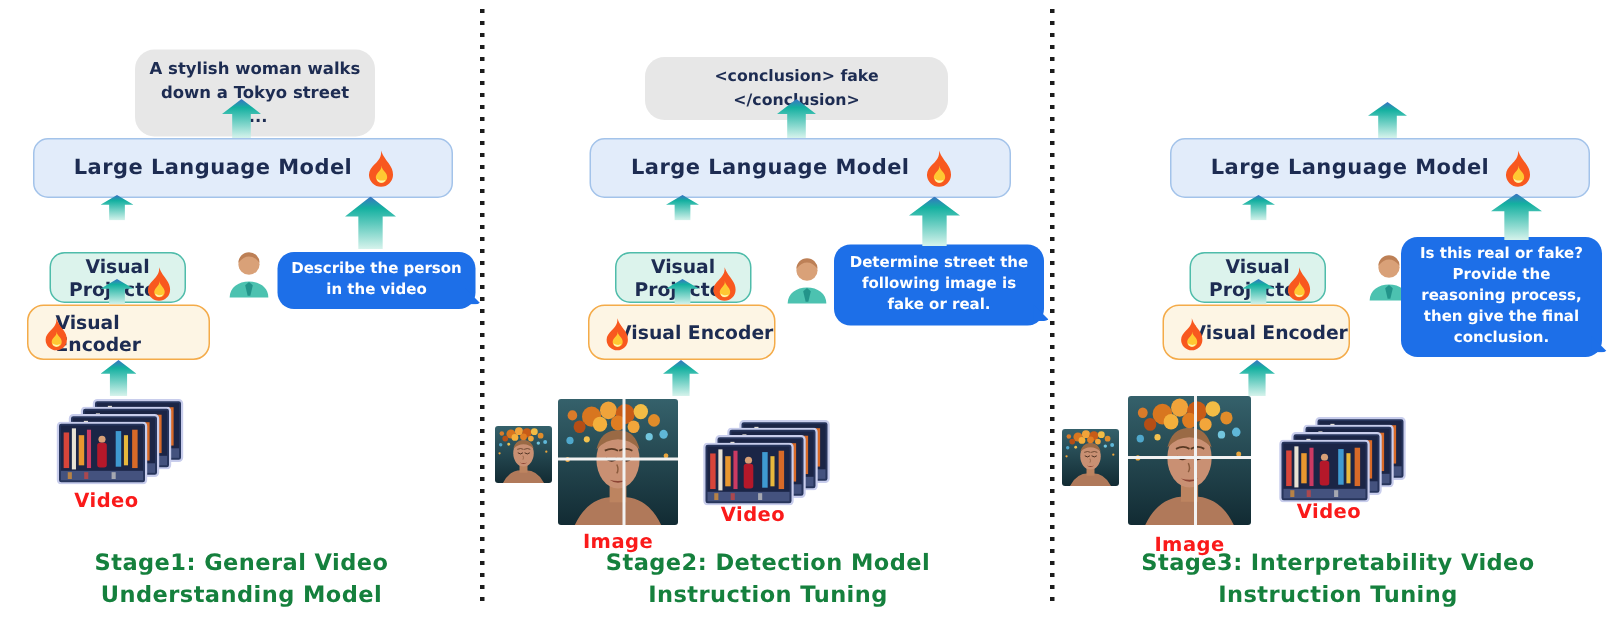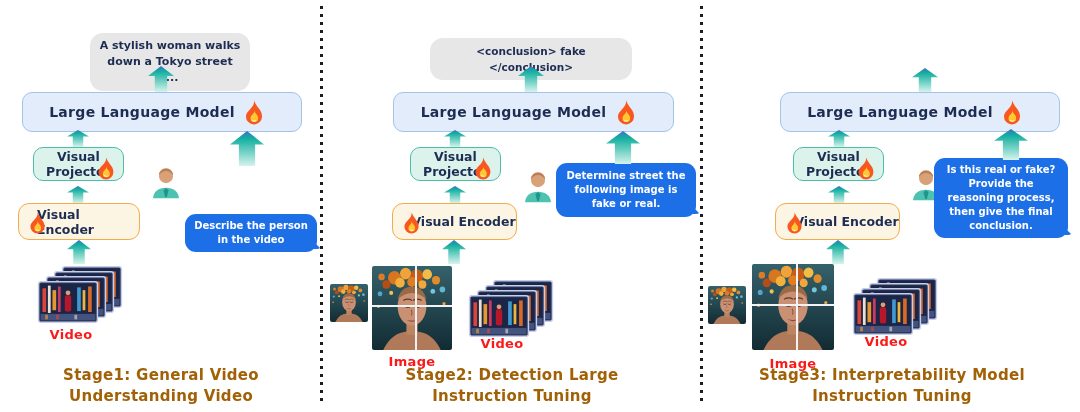--- a/index.html
+++ b/index.html
@@ -8,21 +8,21 @@
     font-family:"DejaVu Sans", sans-serif;font-weight:bold;color:#1d2c52;
   }
   .panel{position:absolute;top:0;height:412px;}
   .divider{position:absolute;top:6px;height:400px;width:3px;
     background-image:repeating-linear-gradient(to bottom,#1c1c1c 0 3px,transparent 3px 8px);}
   
   .llm-box{position:absolute;height:38px;background:#e2ecfa;border:1.6px solid #a3c3ea;border-radius:10px;
     display:flex;align-items:center;justify-content:center;font-size:14px;letter-spacing:.3px;}
   .llm-flame{position:absolute;right:34px;top:6px;width:26px;height:26px;}
   .proj-box{position:absolute;width:91px;height:34px;background:#dcf3ec;border:1.8px solid #4fbcaa;border-radius:10px;
-    display:flex;align-items:center;justify-content:flex-start;padding-left:12px;box-sizing:border-box;}
+    display:flex;align-items:center;justify-content:flex-start;padding-left:12px;box-sizing:border-box;margin-top:21px;}
   .proj-text{font-size:12.5px;line-height:15px;text-align:center;}
   .proj-flame{position:absolute;right:5px;top:8px;width:24px;height:24px;}
   .enc-box{position:absolute;width:125px;height:37px;background:#fdf5e4;border:1.8px solid #f4ab49;border-radius:11px;
     display:flex;align-items:center;justify-content:center;box-sizing:border-box;font-size:12.5px;}
   .enc-flame{position:absolute;left:7px;top:7px;width:23px;height:23px;}
   .enc-label{padding-left:18px;}
   
   .arr{position:absolute;}
   
   .out-bubble{position:absolute;background:#e7e7e7;border-radius:13px;
@@ -36,21 +36,21 @@
     background:#1d6fe8;clip-path:polygon(0 0,100% 100%,0 100%);border-radius:0 0 4px 0;}
   .person{position:absolute;width:36px;height:36px;}
   
   .video-stack{position:absolute;width:86px;height:57px;}
   .vframe{position:absolute;width:62px;height:42px;}
   .img-small{position:absolute;width:38px;height:38px;border-radius:2px;overflow:hidden;}
   .img-large{position:absolute;overflow:hidden;border-radius:2px;}
   .img-large .cross-v{position:absolute;top:0;bottom:0;left:54%;width:2px;background:#f2f2f2;}
   .img-large .cross-h{position:absolute;left:0;right:0;top:46%;height:2px;background:#f2f2f2;}
   .media-label{position:absolute;color:#fa1a1a;font-size:13px;text-align:center;letter-spacing:.3px;}
-  .caption{position:absolute;font-size:15px;line-height:21px;text-align:center;color:#a16207;letter-spacing:.3px;}
+  .caption{position:absolute;font-size:15px;line-height:21px;text-align:center;color:#15803d;letter-spacing:.3px;}
   svg{display:block;}
 </style>
 </head>
 <body>
 
 <svg width="0" height="0" style="position:absolute" aria-hidden="true">
   <defs>
     <linearGradient id="agrad" x1="0" y1="0" x2="0" y2="1">
       <stop offset="0" stop-color="#3a72c4"></stop>
       <stop offset="0.22" stop-color="#14b0a0"></stop>
@@ -180,30 +180,30 @@
         </svg>
       <svg class="vframe" style="left:0;top:15px;">
           <use href="#vframe-sym"></use>
         </svg>
     </div>
     <div class="media-label" style="left:37px;top:327px;width:68px;">Video</div>
 
     <svg class="person" style="left:148px;top:165px;">
         <use href="#user"></use>
       </svg>
-    <div class="prompt-bubble" style="left:185px;top:168px;width:132px;min-height:38px;margin-top:46px;">
+    <div class="prompt-bubble" style="left:185px;top:168px;width:132px;min-height:38px;">
       <div>Describe the person in the video</div>
     </div>
     <svg class="arr" style="left:230px;top:131px;width:34px;height:35px;">
         <use href="#arrow-up"></use>
       </svg>
 
     <div class="caption" style="left:20px;top:365px;width:282px;">
       <div>Stage1: General Video</div>
-      <div>Understanding Video</div>
+      <div>Understanding Model</div>
     </div>
   </div>
 
   <div class="divider" style="left:320px;"></div>
 
   <div class="panel" style="left:322px;width:380px;">
     <div class="out-bubble" style="left:108px;top:38px;width:202px;min-height:27px;font-size:10.5px;">
       <div>&lt;conclusion&gt; fake &lt;/conclusion&gt;</div>
       <div></div>
     </div>
@@ -279,21 +279,21 @@
         <use href="#user"></use>
       </svg>
     <div class="prompt-bubble" style="left:234px;top:163px;width:140px;min-height:54px;">
       <div>Determine street the following image is fake or real.</div>
     </div>
     <svg class="arr" style="left:284px;top:131px;width:34px;height:33px;">
         <use href="#arrow-up"></use>
       </svg>
 
     <div class="caption" style="left:40px;top:365px;width:300px;">
-      <div>Stage2: Detection Large</div>
+      <div>Stage2: Detection Model</div>
       <div>Instruction Tuning</div>
     </div>
   </div>
 
   <div class="divider" style="left:700px;"></div>
 
   <div class="panel" style="left:702px;width:378px;">
     <svg class="arr" style="left:210px;top:68px;width:26px;height:24px;">
         <use href="#arrow-up"></use>
       </svg>
@@ -366,18 +366,18 @@
         <use href="#user"></use>
       </svg>
     <div class="prompt-bubble" style="left:232px;top:158px;width:134px;min-height:70px;">
       <div>Is this real or fake? Provide the reasoning process, then give the final conclusion.</div>
     </div>
     <svg class="arr" style="left:292px;top:129px;width:34px;height:31px;">
         <use href="#arrow-up"></use>
       </svg>
 
     <div class="caption" style="left:25px;top:365px;width:330px;">
-      <div>Stage3: Interpretability Model</div>
+      <div>Stage3: Interpretability Video</div>
       <div>Instruction Tuning</div>
     </div>
   </div>
 
 </div>
 
 </body></html>

